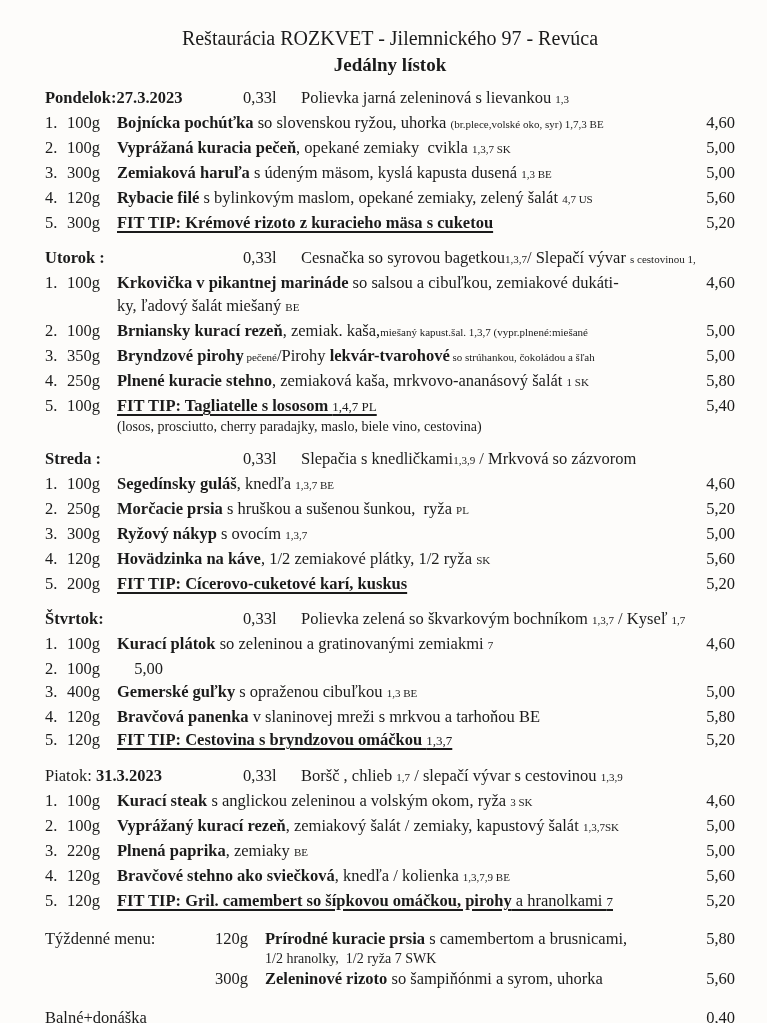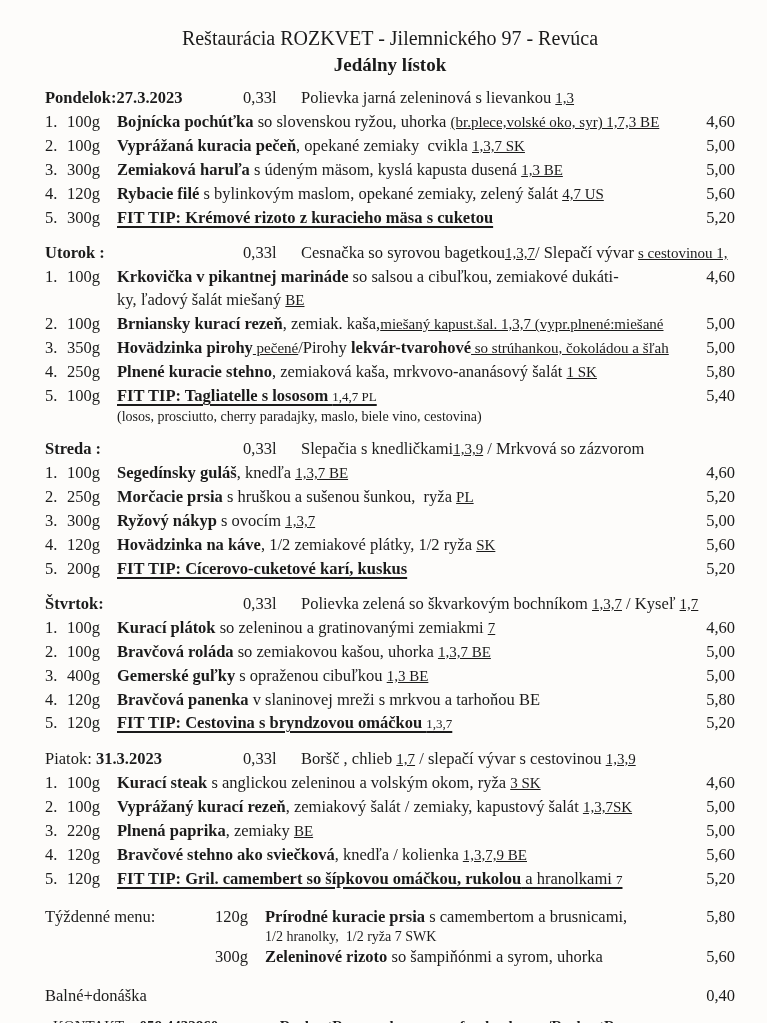--- a/index.html
+++ b/index.html
@@ -32,21 +32,21 @@
   .item   { display:flex; }
   .num    { flex:0 0 22px; }
   .weight { flex:0 0 50px; }
   .desc   { flex:1; white-space:pre-wrap; }
   .price  { flex:0 0 46px; text-align:right; }
 
   .note { font-size:14px; line-height:17px; white-space:pre-wrap; }
 
   .seg-b   { font-weight:bold; }
   .seg-r   { }
-  .seg-sm  { font-size:15px;text-decoration:underline; }
+  .seg-sm  { font-size:11px; }
   .seg-bu  { font-weight:bold; text-decoration:underline; text-decoration-thickness:1.5px; text-underline-offset:3px; }
   .seg-ru  { text-decoration:underline; text-decoration-thickness:1.5px; text-underline-offset:3px;text-align:center; }
   .seg-smu { font-size:13px; text-decoration:underline; text-decoration-thickness:1.5px; text-underline-offset:3px; }
 
   .weekly { display:flex; margin-top:14px; }
   .weekly-label { flex:0 0 170px; font-weight:normal; }
   .weekly-content { flex:1; }
   .weekly-item { display:flex; }
   .weekly-item .weight { flex:0 0 50px; }
 
@@ -124,21 +124,21 @@
   <div class="item">
     <span class="num">2.</span>
     <span class="weight">100g</span>
     <span class="desc"><span class="seg-b">Brniansky kurací rezeň</span><span class="seg-r">, zemiak. kaša,</span><span class="seg-sm">miešaný kapust.šal. 1,3,7 (vypr.plnené:miešané</span></span>
     <span class="price">5,00</span>
   </div>
 
   <div class="item">
     <span class="num">3.</span>
     <span class="weight">350g</span>
-    <span class="desc"><span class="seg-b">Hovädzinka pirohy</span><span class="seg-sm"> pečené</span><span class="seg-r">/Pirohy </span><span class="seg-b">lekvár-tvarohové</span><span class="seg-sm"> so strúhankou, čokoládou a šľah</span></span>
+    <span class="desc"><span class="seg-b">Bryndzové pirohy</span><span class="seg-sm"> pečené</span><span class="seg-r">/Pirohy </span><span class="seg-b">lekvár-tvarohové</span><span class="seg-sm"> so strúhankou, čokoládou a šľah</span></span>
     <span class="price">5,00</span>
   </div>
 
   <div class="item">
     <span class="num">4.</span>
     <span class="weight">250g</span>
     <span class="desc"><span class="seg-b">Plnené kuracie stehno</span><span class="seg-r">, zemiaková kaša, mrkvovo-ananásový šalát </span><span class="seg-sm">1 SK</span></span>
     <span class="price">5,80</span>
   </div>
 
@@ -205,21 +205,20 @@
   <div class="item">
     <span class="num">1.</span>
     <span class="weight">100g</span>
     <span class="desc"><span class="seg-b">Kurací plátok</span><span class="seg-r"> so zeleninou a gratinovanými zemiakmi </span><span class="seg-sm">7</span></span>
     <span class="price">4,60</span>
   </div>
 
   <div class="item">
     <span class="num">2.</span>
     <span class="weight">100g</span>
-    <span class="desc"><span class="seg-b">Bravčová roláda</span><span class="seg-r"> so zemiakovou kašou, uhorka </span><span class="seg-sm">1,3,7 BE</span></span>
     <span class="price">5,00</span>
   </div>
 
   <div class="item">
     <span class="num">3.</span>
     <span class="weight">400g</span>
     <span class="desc"><span class="seg-b">Gemerské guľky</span><span class="seg-r"> s opraženou cibuľkou </span><span class="seg-sm">1,3 BE</span></span>
     <span class="price">5,00</span>
   </div>
 
@@ -270,21 +269,21 @@
   <div class="item">
     <span class="num">4.</span>
     <span class="weight">120g</span>
     <span class="desc"><span class="seg-b">Bravčové stehno ako sviečková</span><span class="seg-r">, knedľa / kolienka </span><span class="seg-sm">1,3,7,9 BE</span></span>
     <span class="price">5,60</span>
   </div>
 
   <div class="item">
     <span class="num">5.</span>
     <span class="weight">120g</span>
-    <span class="desc"><span class="seg-bu">FIT TIP: Gril. camembert so šípkovou omáčkou, rukolou</span><span class="seg-ru"> a hranolkami </span><span class="seg-smu">7</span></span>
+    <span class="desc"><span class="seg-bu">FIT TIP: Gril. camembert so šípkovou omáčkou, pirohy</span><span class="seg-ru"> a hranolkami </span><span class="seg-smu">7</span></span>
     <span class="price">5,20</span>
   </div>
 </div>
   </section>
 </div>
 
   <div class="weekly">
     <span class="weekly-label">Týždenné menu:</span>
     <div class="weekly-content" id="weekly-items">
   <div class="weekly-item">

